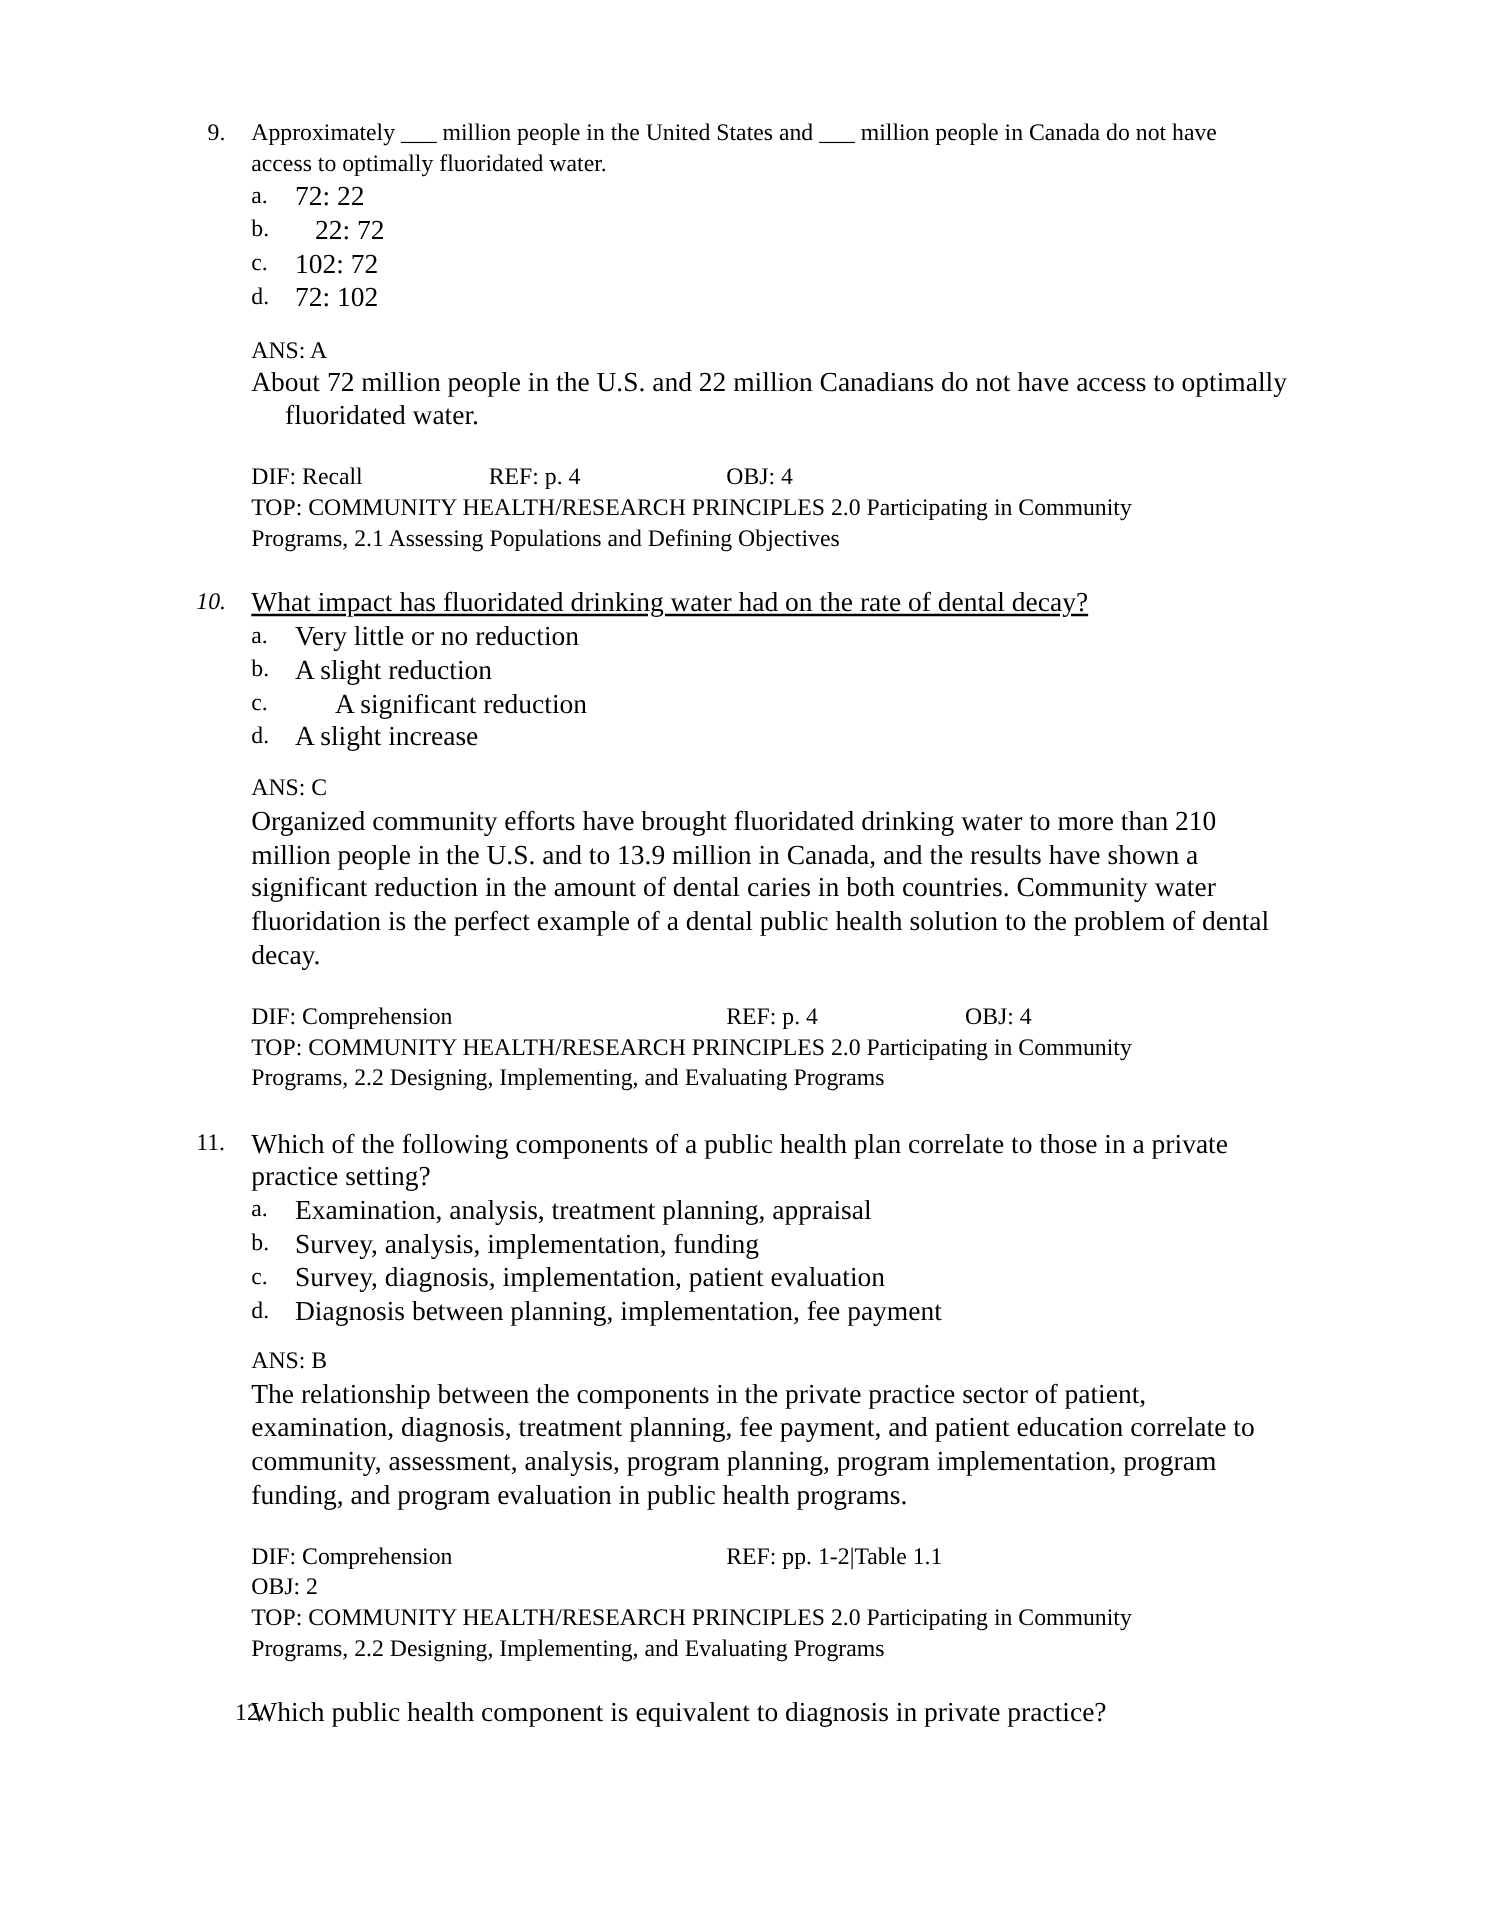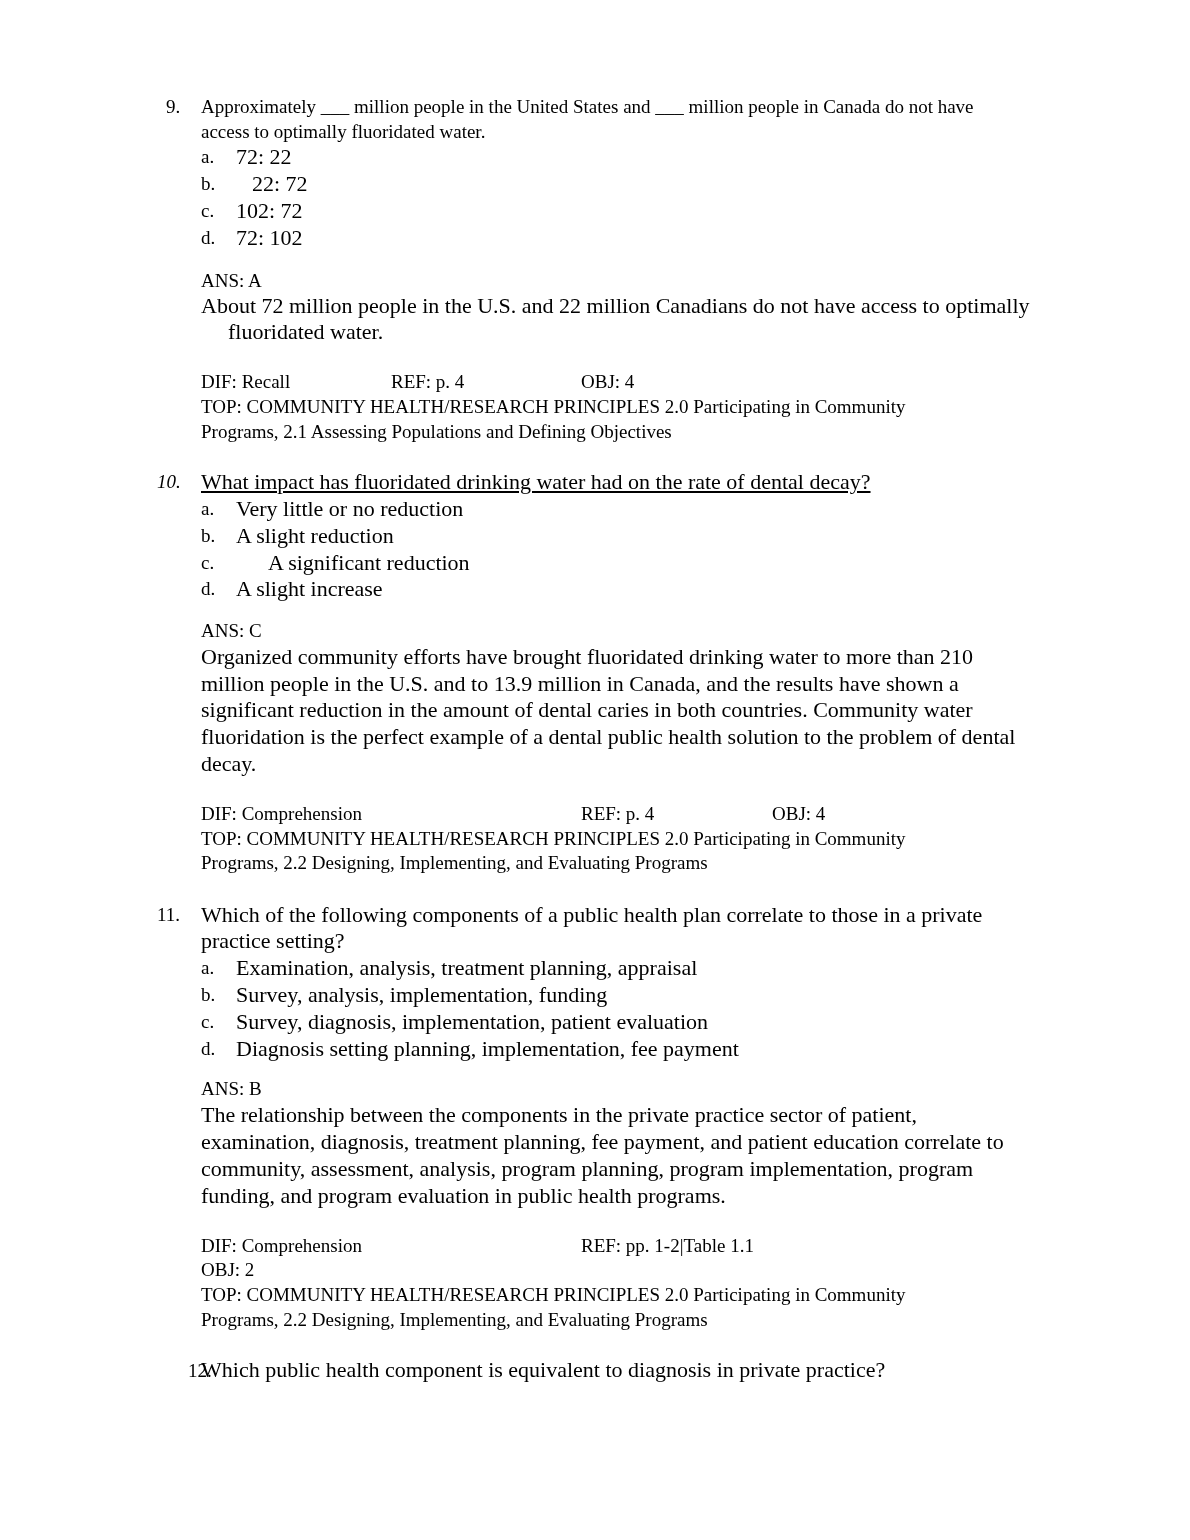--- a/index.html
+++ b/index.html
@@ -74,21 +74,21 @@
   <span class="abs big" style="left:201px;top:902px;">Which of the following components of a public health plan correlate to those in a private</span>
   <span class="abs big" style="left:201px;top:928px;">practice setting?</span>
 
   <span class="abs optl" style="left:201px;top:957px;">a.</span>
   <span class="abs opt" style="left:236px;top:955px;">Examination, analysis, treatment planning, appraisal</span>
   <span class="abs optl" style="left:201px;top:984px;">b.</span>
   <span class="abs opt" style="left:236px;top:982px;">Survey, analysis, implementation, funding</span>
   <span class="abs optl" style="left:201px;top:1011px;">c.</span>
   <span class="abs opt" style="left:236px;top:1009px;">Survey, diagnosis, implementation, patient evaluation</span>
   <span class="abs optl" style="left:201px;top:1038px;">d.</span>
-  <span class="abs opt" style="left:236px;top:1036px;">Diagnosis setting planning, implementation, fee payment</span>
+  <span class="abs opt" style="left:236px;top:1036px;">Diagnosis between planning, implementation, fee payment</span>
 
   <span class="abs meta" style="left:201px;top:1078px;">ANS:  B</span>
   <span class="abs big" style="left:201px;top:1102px;">The relationship between the components in the private practice sector of patient,</span>
   <span class="abs big" style="left:201px;top:1129px;">examination, diagnosis, treatment planning, fee payment, and patient education correlate to</span>
   <span class="abs big" style="left:201px;top:1156px;">community, assessment, analysis, program planning, program implementation, program</span>
   <span class="abs big" style="left:201px;top:1183px;">funding, and program evaluation in public health programs.</span>
 
   <span class="abs meta" style="left:201px;top:1235px;">DIF:   Comprehension</span>
   <span class="abs meta" style="left:581px;top:1235px;">REF:   pp. 1-2|Table 1.1</span>
   <span class="abs meta" style="left:201px;top:1259px;">OBJ:   2</span>

